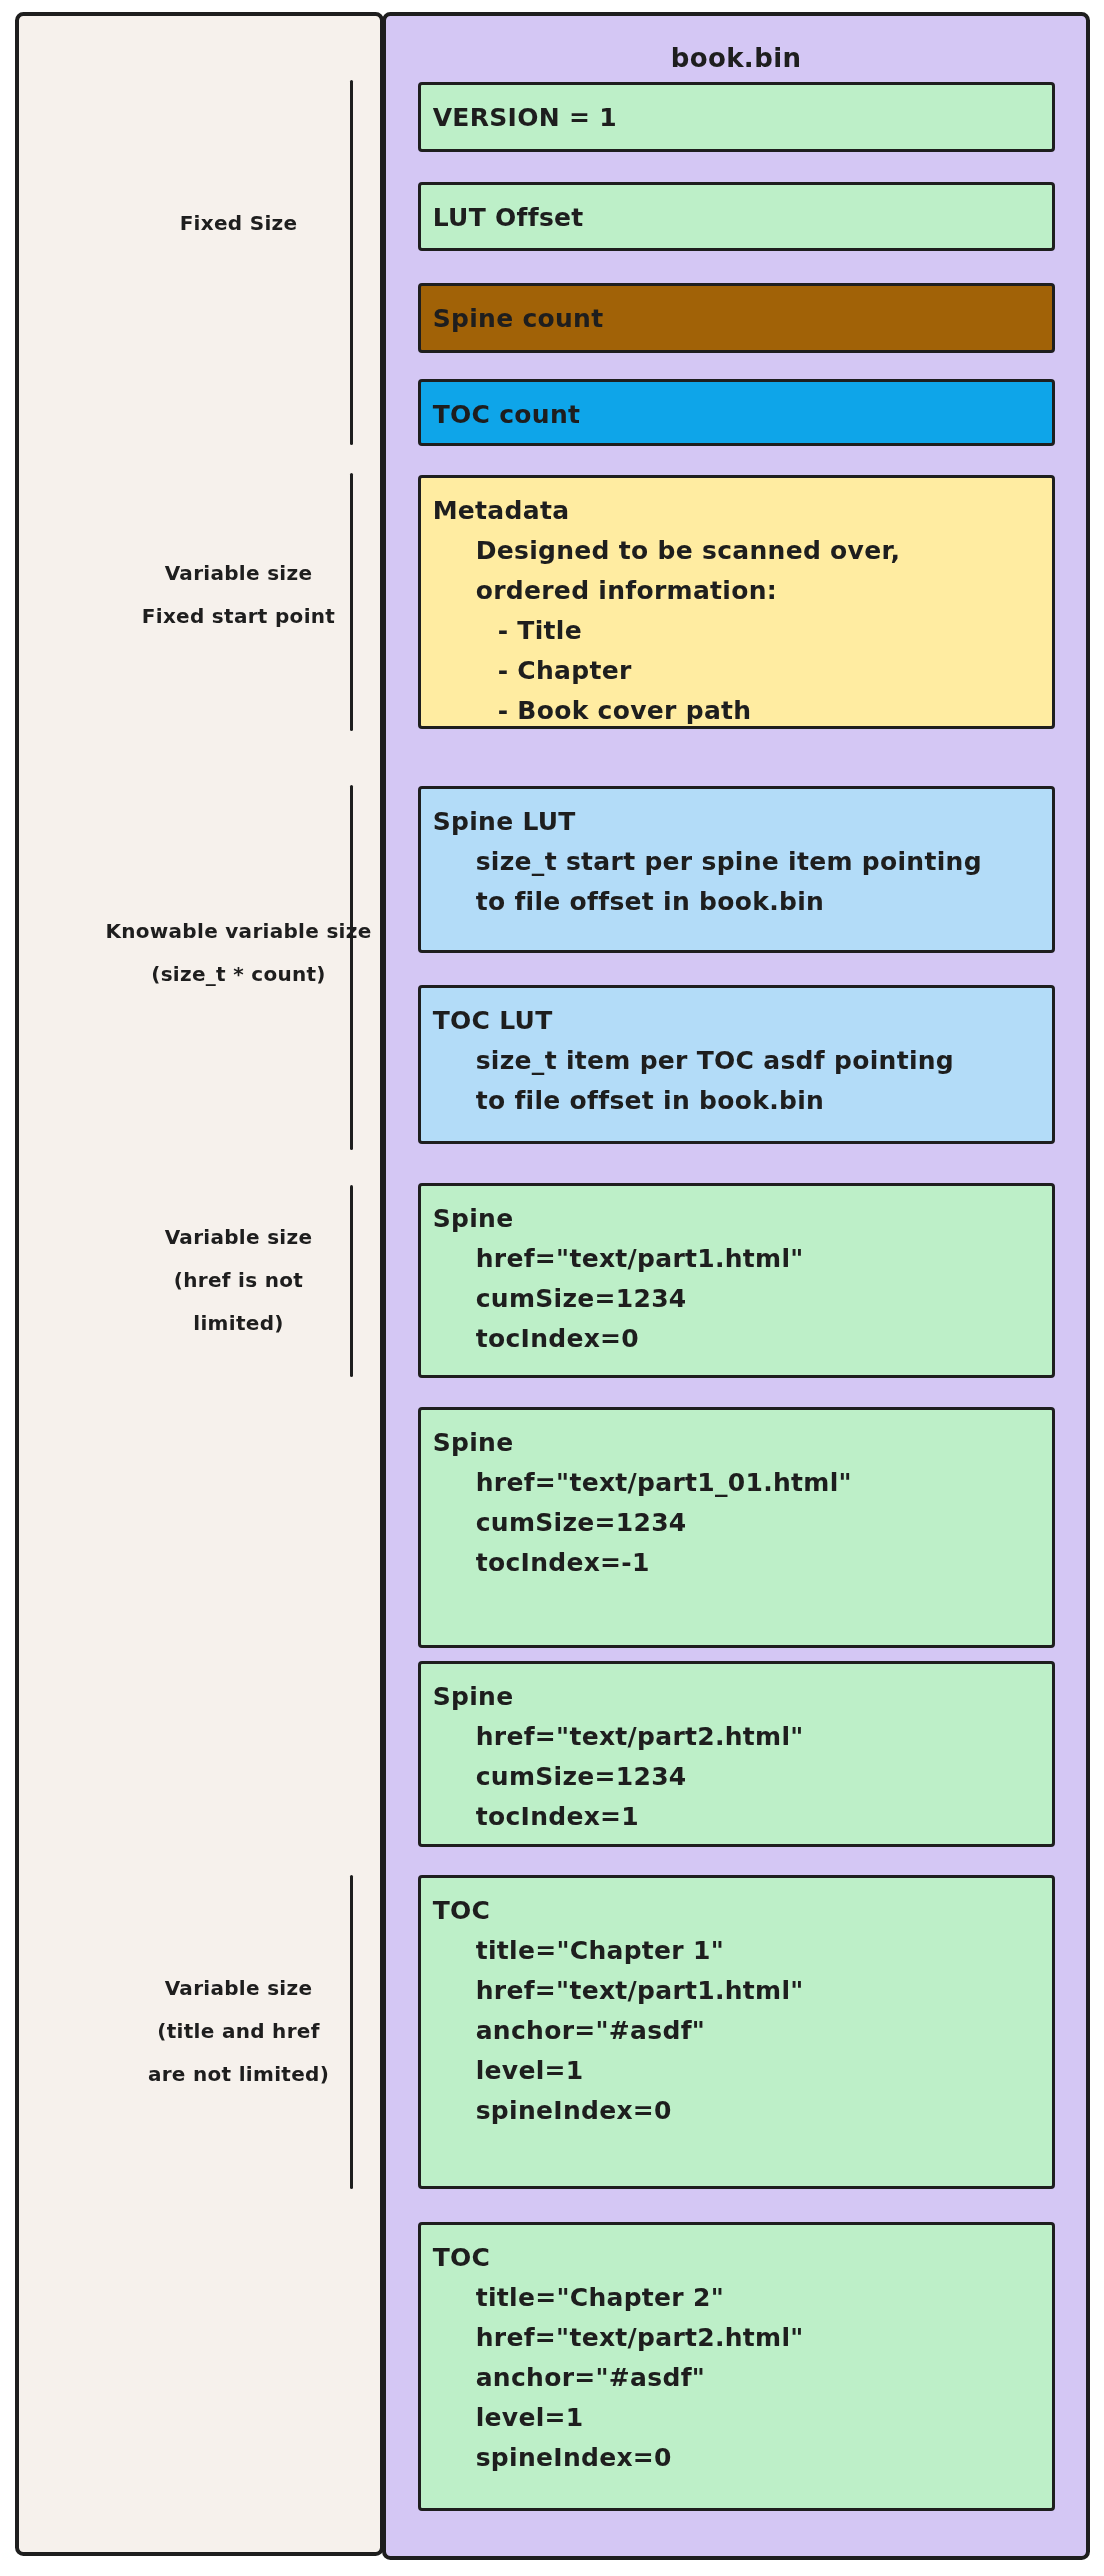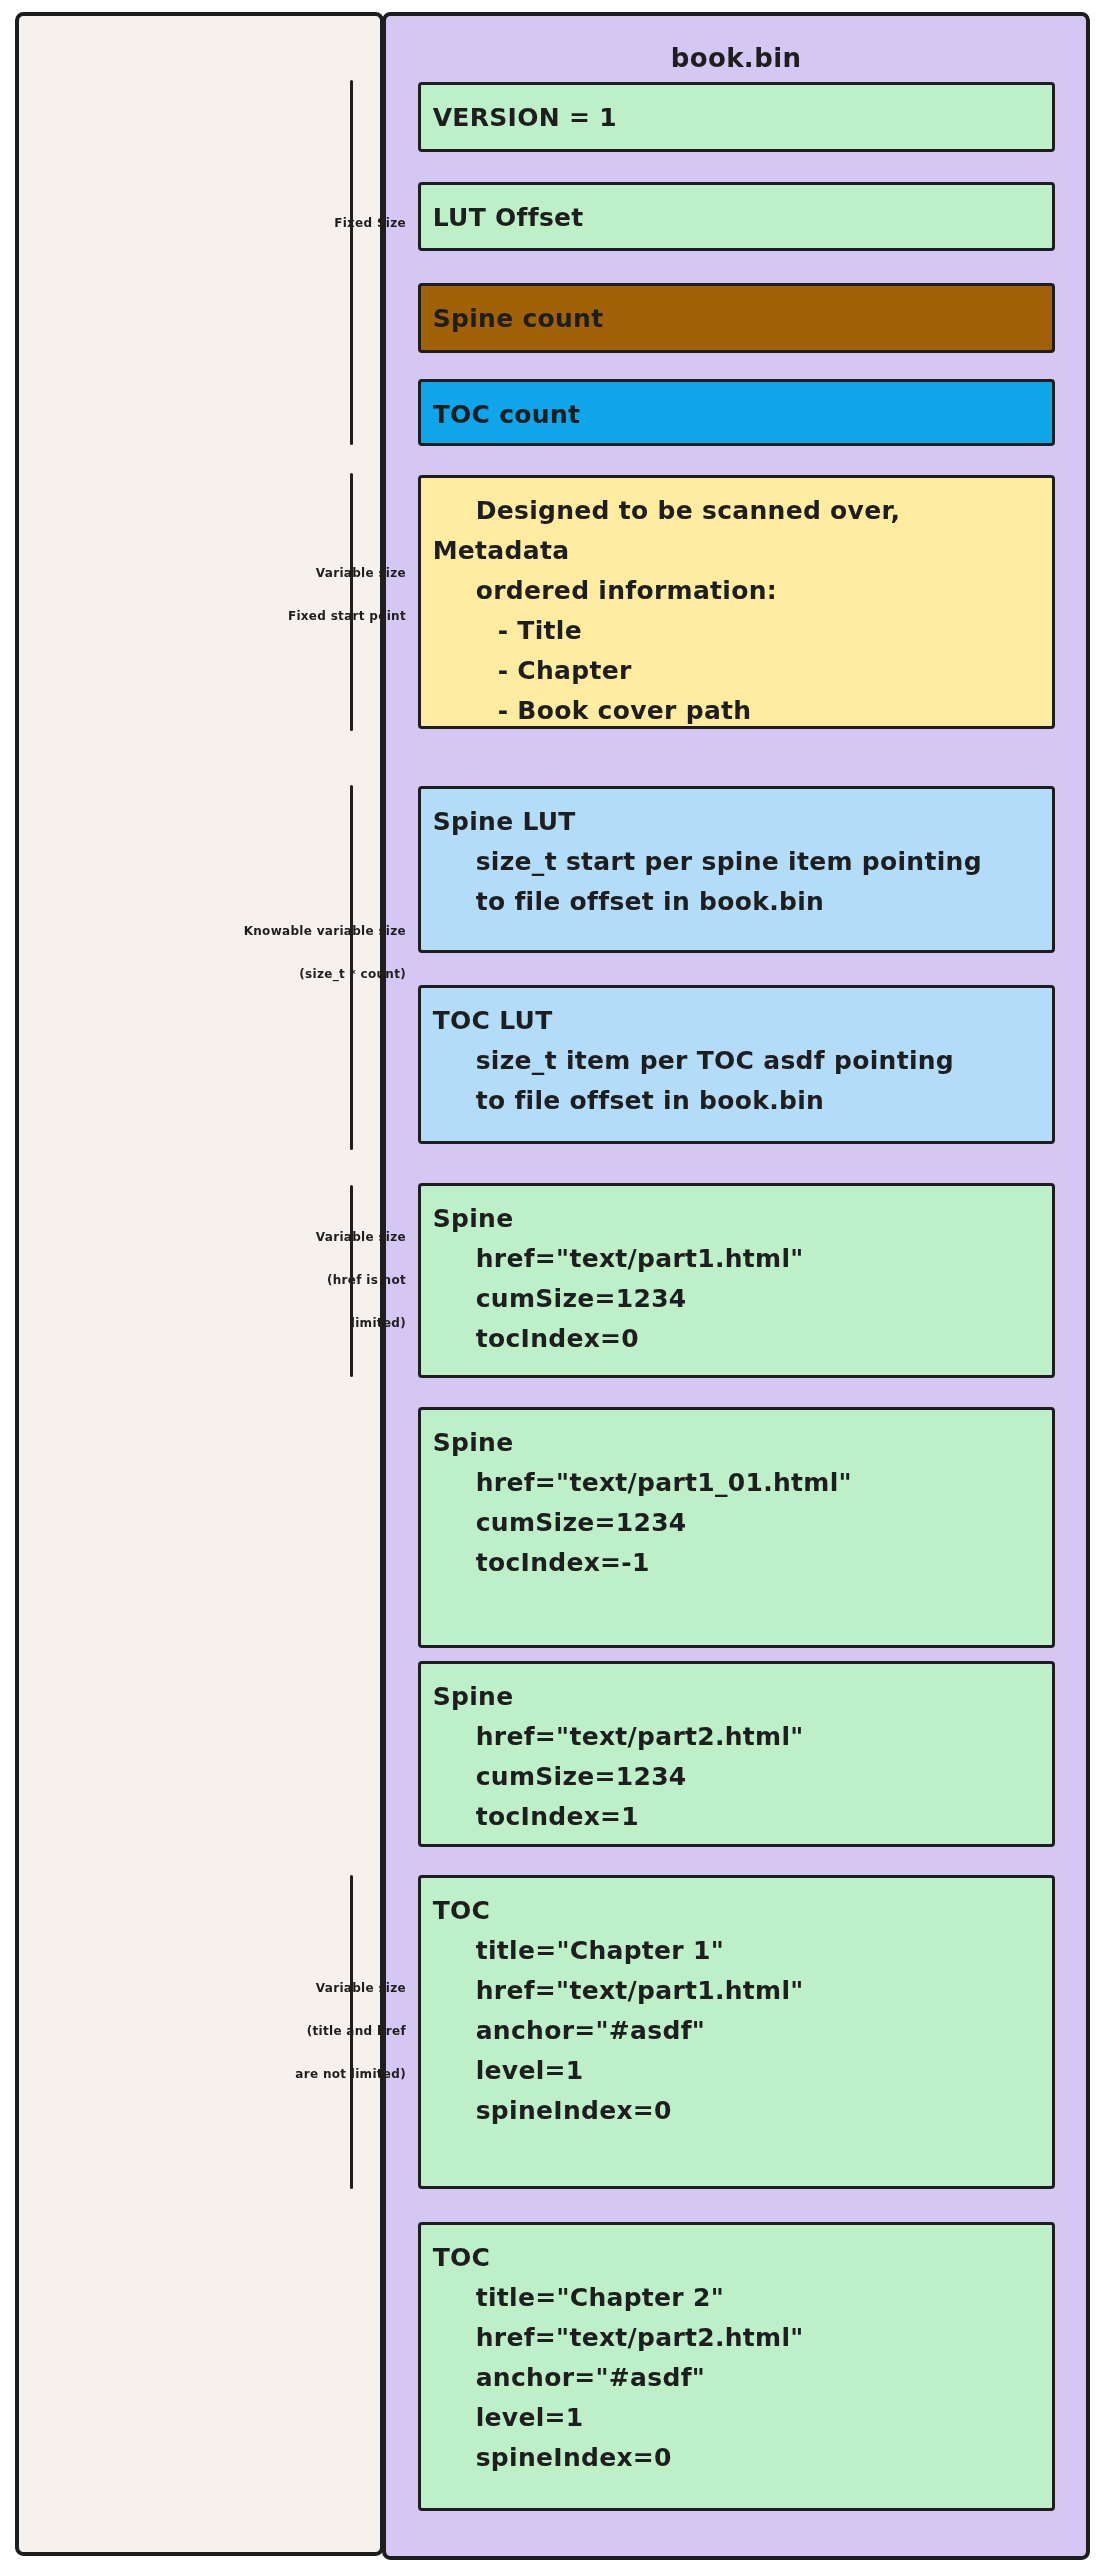--- a/index.html
+++ b/index.html
@@ -65,22 +65,22 @@
     white-space: nowrap;
   }
   .bin-line.indent-1 { padding-left: 43px; }
   .bin-line.indent-2 { padding-left: 65px; }
 
   
   .side-label {
     position: absolute;
     left: 71px;
     width: 335px;
-    text-align: right;
-    font-size: 12px;
+    text-align: center;
+    font-size: 20px;
     font-weight: 600;
     letter-spacing: 0.3px;
     line-height: 43px;
   }
 
   
   .bracket {
     position: absolute;
     left: 350px;
     width: 3.3px;
@@ -136,22 +136,22 @@
       <div class="bin-box" style="top: 182px; height: 69px; background: rgb(189, 239, 200);">
         <div class="bin-line indent-0">LUT Offset</div>
       </div>
       <div class="bin-box" style="top: 283px; height: 70px; background: #a16207;">
         <div class="bin-line indent-0">Spine count</div>
       </div>
       <div class="bin-box" style="top: 379px; height: 67px; background: #0ea5e9;">
         <div class="bin-line indent-0">TOC count</div>
       </div>
       <div class="bin-box" style="top: 475px; height: 254px; background: rgb(255, 236, 161);">
+        <div class="bin-line indent-0">Metadata</div>
         <div class="bin-line indent-1">Designed to be scanned over,</div>
-        <div class="bin-line indent-0">Metadata</div>
         <div class="bin-line indent-1">ordered information:</div>
         <div class="bin-line indent-2">- Title</div>
         <div class="bin-line indent-2">- Chapter</div>
         <div class="bin-line indent-2">- Book cover path</div>
       </div>
       <div class="bin-box" style="top: 786px; height: 167px; background: rgb(179, 220, 248);">
         <div class="bin-line indent-0">Spine LUT</div>
         <div class="bin-line indent-1">size_t start per spine item pointing</div>
         <div class="bin-line indent-1">to file offset in book.bin</div>
       </div>

